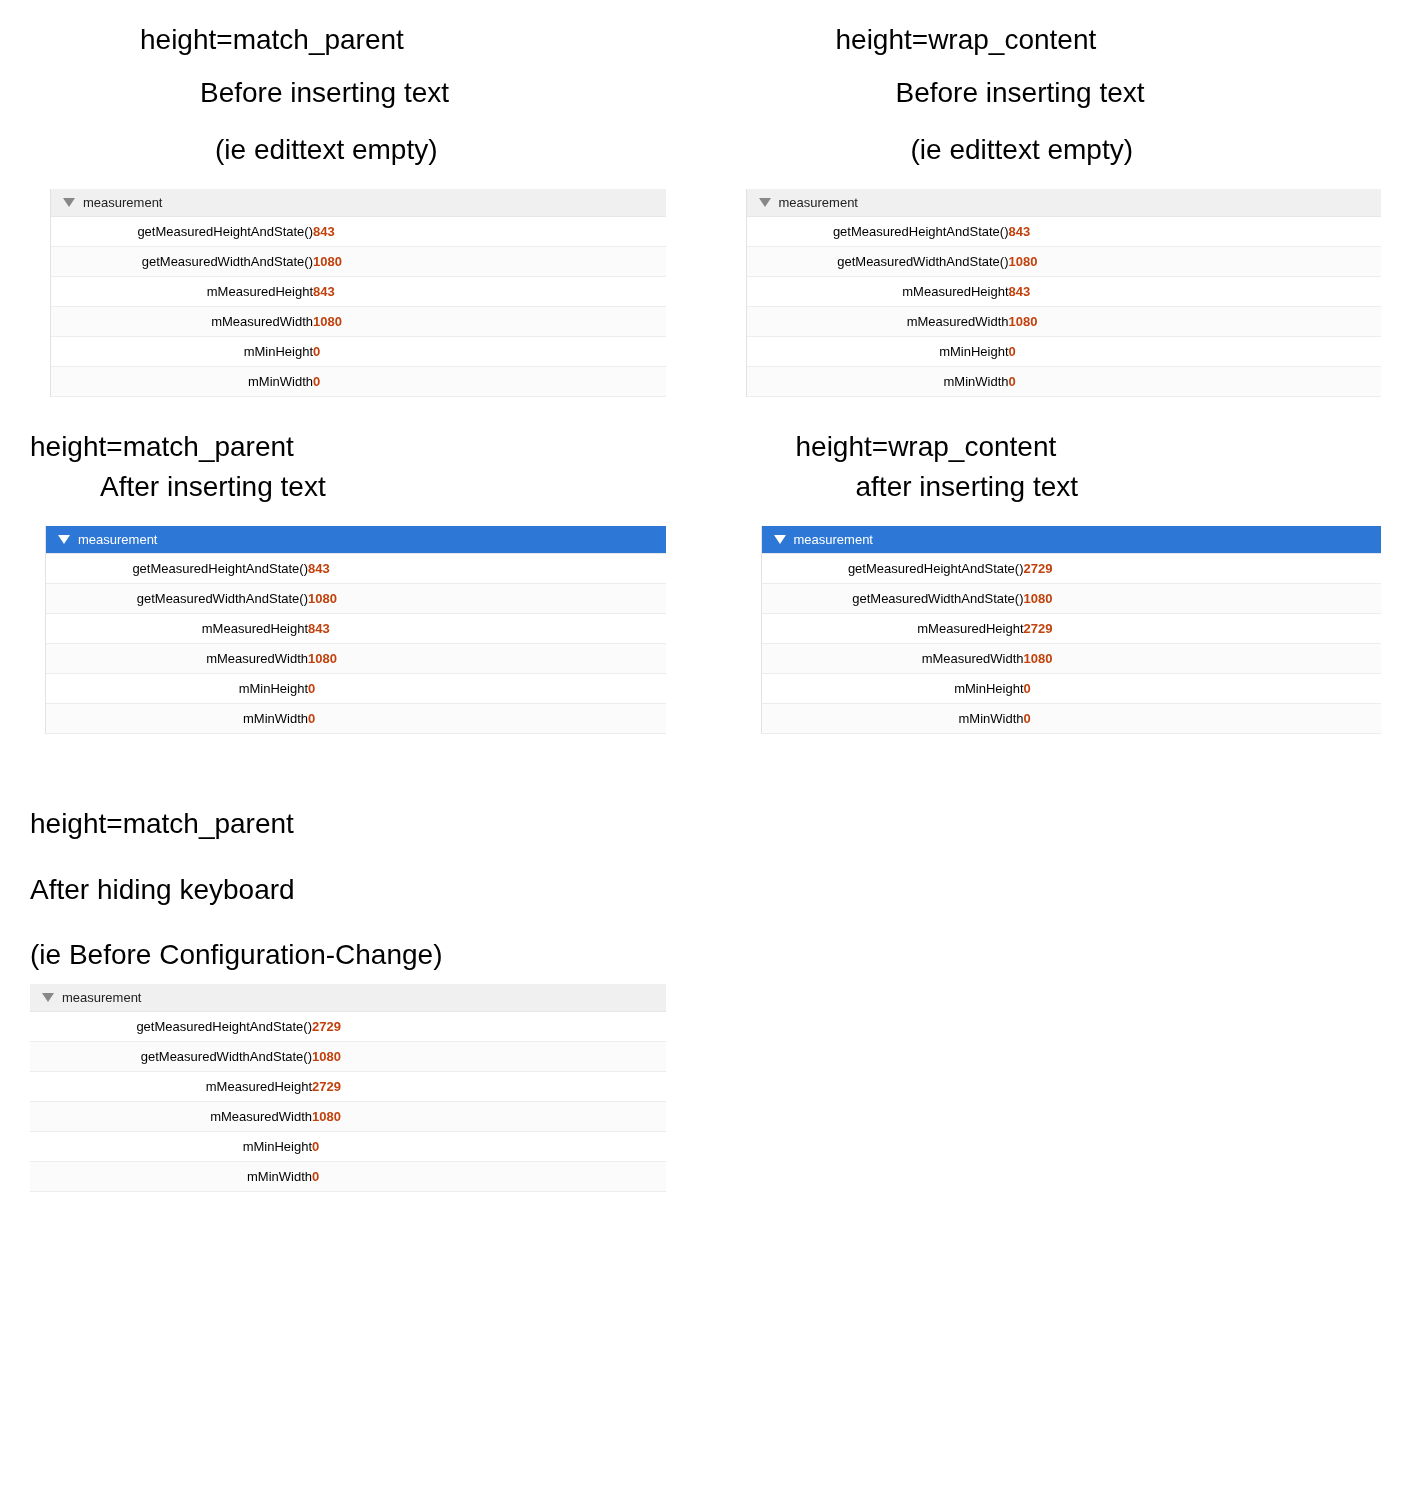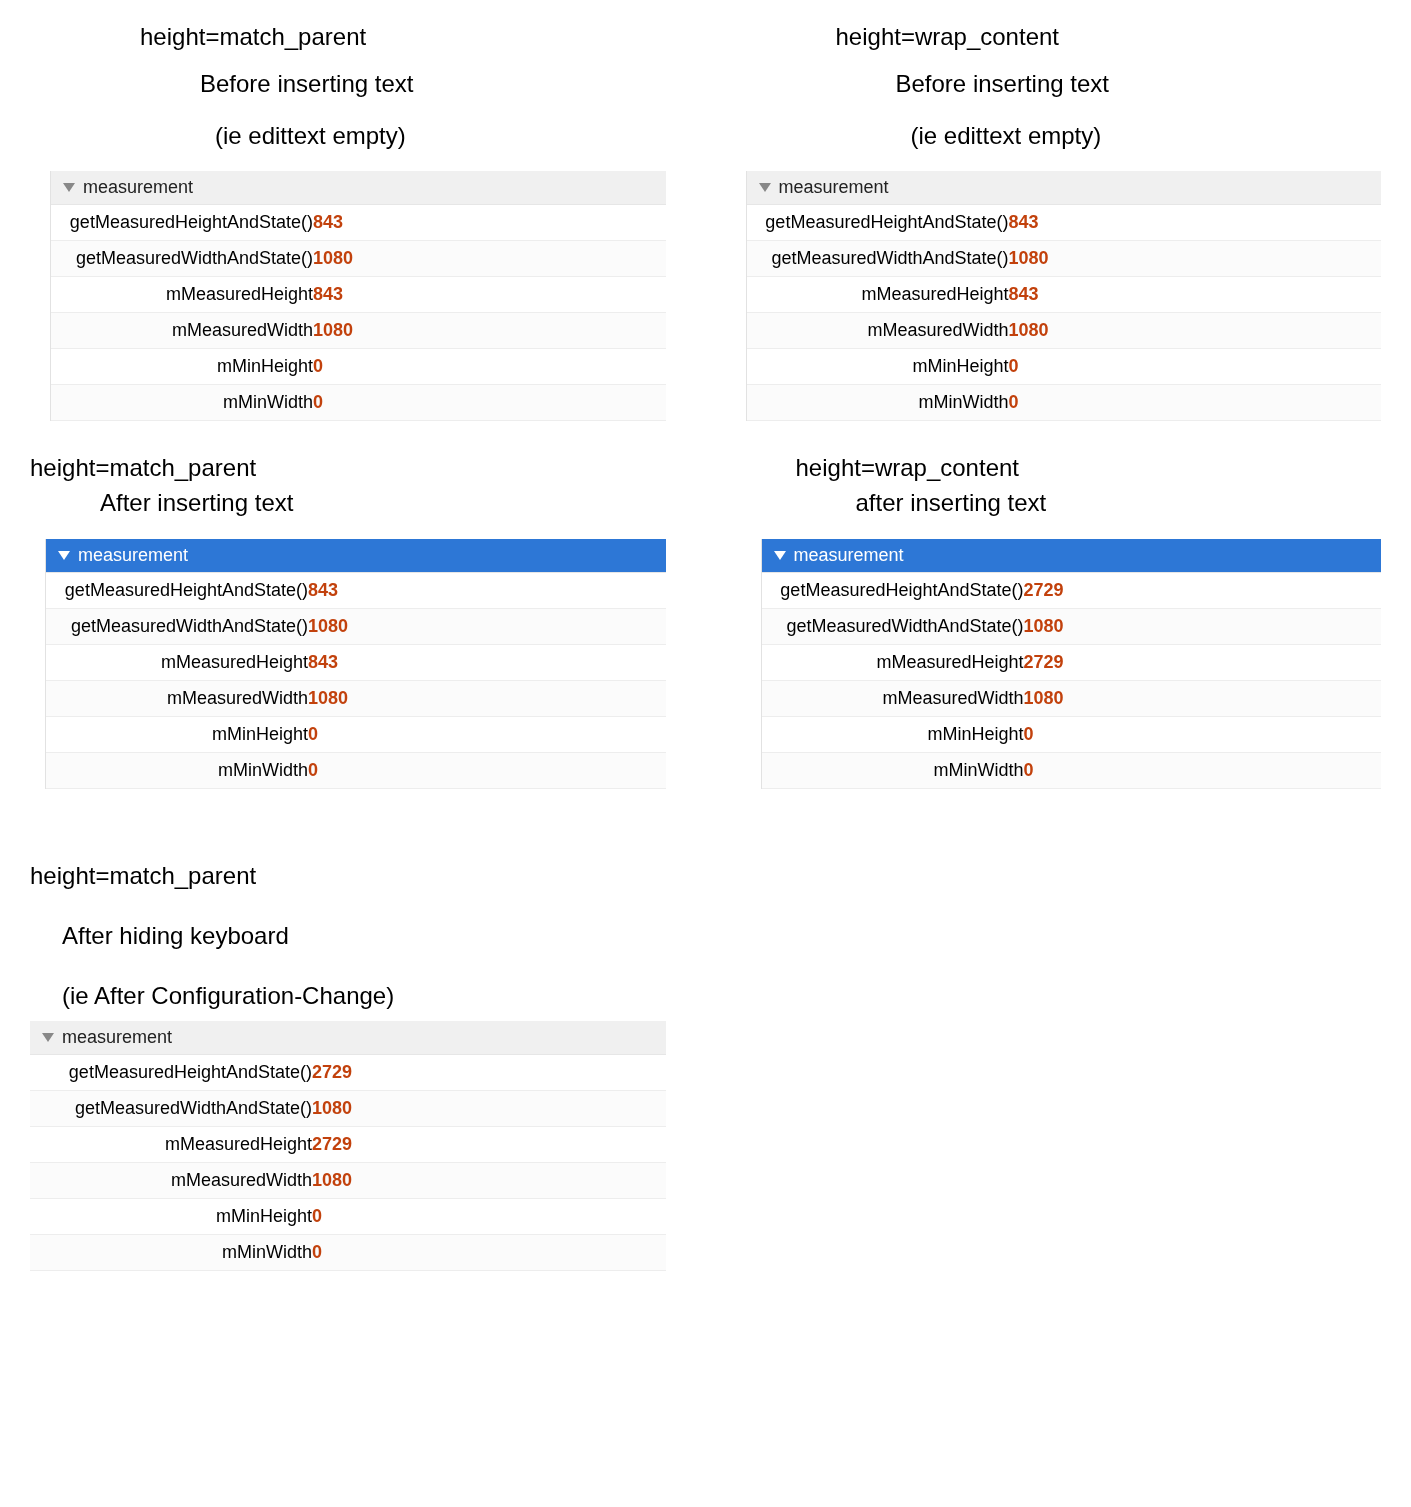--- a/index.html
+++ b/index.html
@@ -13,34 +13,34 @@
     .grid {
       display: grid;
       grid-template-columns: 1fr 1fr;
       column-gap: 80px;
       row-gap: 30px;
     }
     .panel { }
     .panel.indent { padding-left: 20px; }
     .titles { margin-bottom: 18px; }
     .title-line {
-      font-size: 24px;
+      font-size: 28px;
       color: #000;
       line-height: 1.45;
     }
     .t-indent-1 { padding-left: 90px; }
     .t-indent-2 { padding-left: 150px; margin-top: 12px; }
     .t-indent-3 { padding-left: 165px; margin-top: 17px; }
     .left-block .title-line { padding-left: 0; }
     .left-block .titles { margin-bottom: 8px; }
-    .left-block .title-line.spaced { margin-top: 25px; margin-left: 32px; }
+    .left-block .title-line.spaced { margin-top: 25px; }
 
     .table {
       border-left: 1px solid #e2e2e2;
-      font-size: 18px;
+      font-size: 13px;
     }
     .table-header {
       background: #f0f0f0;
       padding: 6px 12px;
       display: flex;
       align-items: center;
       gap: 8px;
       color: #222;
       border-bottom: 1px solid #e6e6e6;
     }
@@ -229,21 +229,21 @@
           <span class="key">mMinWidth</span>
           <span class="val">0</span>
         </div>
     </div>
   </div>
 
   <div class="panel full-row left-block" style="margin-top:40px">
     <div class="titles">
       <div class="title-line">height=match_parent</div>
       <div class="title-line spaced">After hiding keyboard</div>
-      <div class="title-line spaced">(ie After Configuration-Change)</div>
+      <div class="title-line spaced">(ie Before Configuration-Change)</div>
     </div>
     <div class="table bottom-table">
       <div class="table-header">
         <span class="tri"></span>
         <span>measurement</span>
       </div>
       <div class="row">
           <span class="key">getMeasuredHeightAndState()</span>
           <span class="val">2729</span>
         </div>

